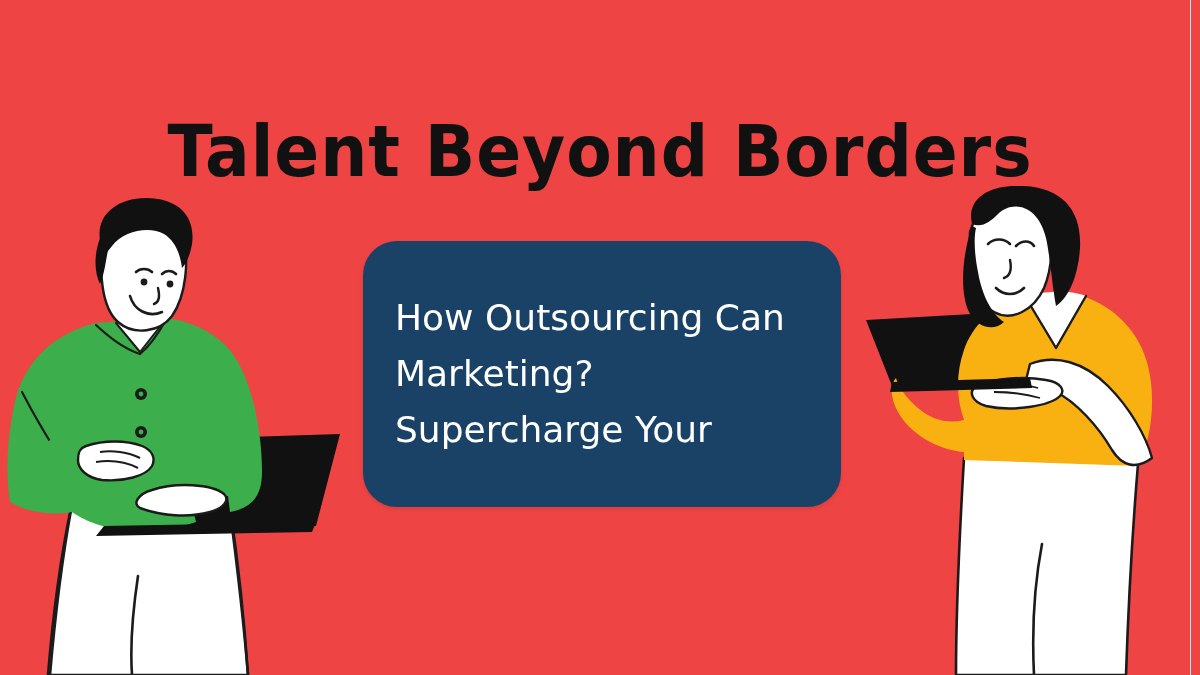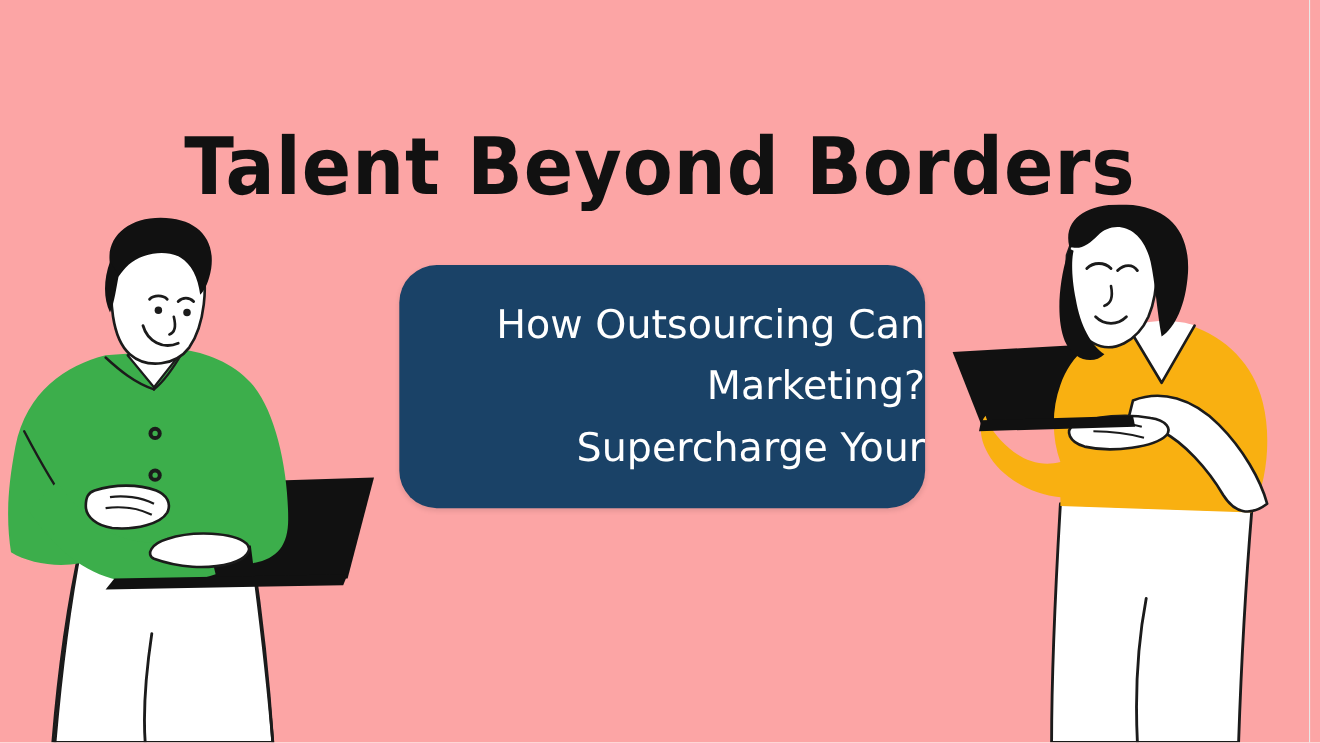--- a/index.html
+++ b/index.html
@@ -5,21 +5,21 @@
   * { margin:0; padding:0; box-sizing:border-box; }
   html, body {
     width:1200px; height:675px;
     background:#ffffff;
     font-family:"Liberation Sans", sans-serif;
     overflow:hidden;
   }
   .canvas {
     position:relative;
     width:1200px; height:675px;
-    background:#fca5a5;
+    background:#ef4444;
     overflow:hidden;
   }
   .edge-line {
     position:absolute; top:0; right:9px;
     width:1px; height:675px;
     background:#e8e8e8;
   }
 
   
   .title {
@@ -33,26 +33,26 @@
     letter-spacing:1px;
     color:#111111;
     transform:scaleX(0.92);
     white-space:nowrap;
   }
 
   
   .subtitle-card {
     position:absolute;
     left:363px; top:241px;
-    width:478px; height:221px;
+    width:478px; height:266px;
     background:#1a4267;
     border-radius:34px;
     display:flex;
     flex-direction:column;
-    align-items:flex-end;
+    align-items:flex-start;
     justify-content:center;
     box-shadow:0 2px 5px rgba(0,0,0,0.10);
     padding-left:32px;
   }
   .subtitle-line {
     color:#ffffff;
     font-family:"DejaVu Sans", sans-serif;
     font-weight:400;
     font-size:36px;
     line-height:56px;

